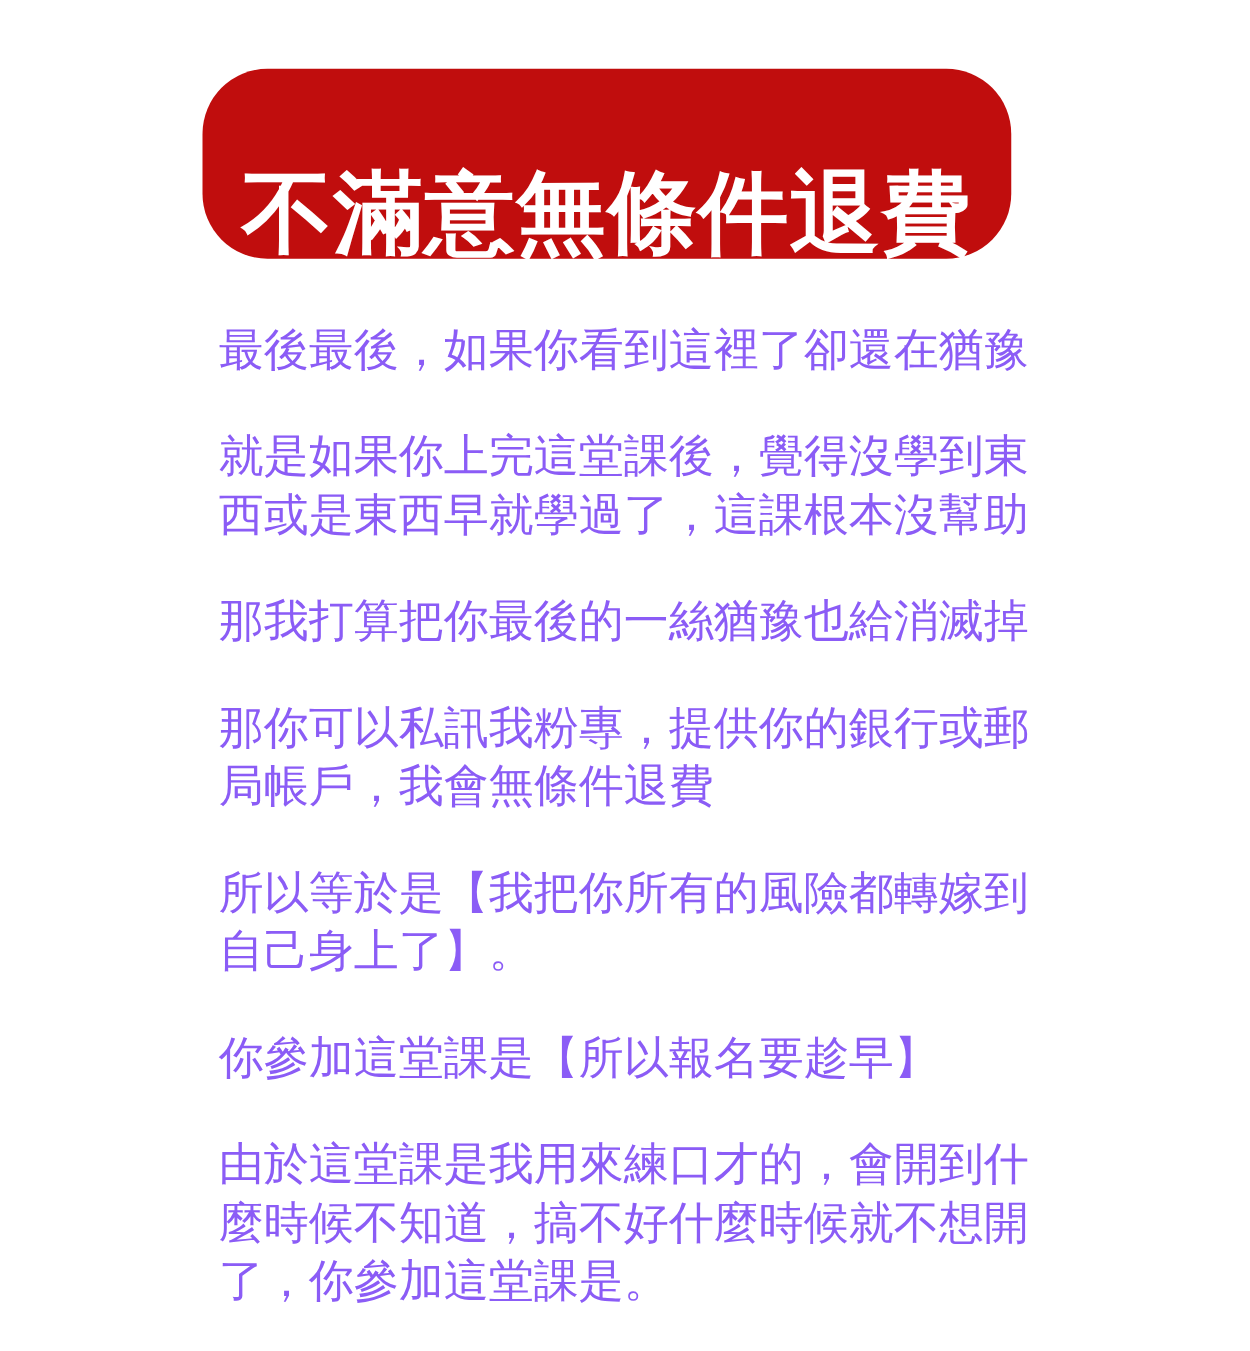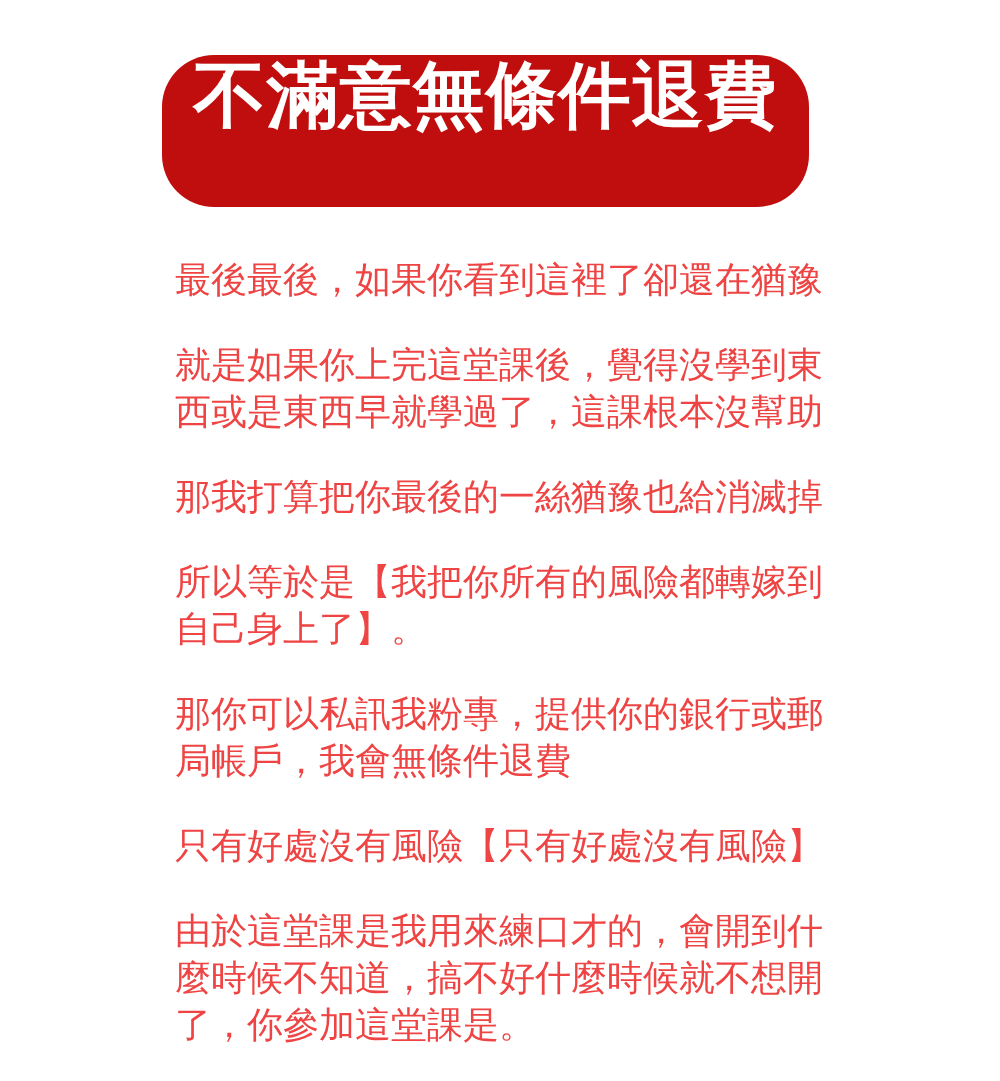--- a/index.html
+++ b/index.html
@@ -16,21 +16,21 @@
   }
   .banner {
     position: absolute;
     left: 162px;
     top: 55px;
     width: 647px;
     height: 152px;
     background: #c00d0d;
     border-radius: 52px;
     display: flex;
-    align-items: flex-start;
+    align-items: flex-end;
     justify-content: center;
   }
   .banner-label {
     color: #ffffff;
     font-size: 72px;
     font-weight: 800;
     letter-spacing: 1px;
     white-space: nowrap;
     line-height: 1;
     padding-top: 4px;
@@ -38,34 +38,34 @@
   .content {
     position: absolute;
     left: 175px;
     top: 256px;
     width: 655px;
   }
   .content p {
     margin: 0 0 38px 0;
     font-size: 36px;
     line-height: 47px;
-    color: #ef4444;
+    color: #8b5cf6;
     letter-spacing: 0;
     text-align: left;
     word-break: normal;
   }
 </style>
 </head>
 <body>
 
 <div class="banner">
   <span class="banner-label">不滿意無條件退費</span>
 </div>
 
 <div class="content">
   <p>最後最後，如果你看到這裡了卻還在猶豫</p>
   <p>就是如果你上完這堂課後，覺得沒學到東西或是東西早就學過了，這課根本沒幫助</p>
   <p>那我打算把你最後的一絲猶豫也給消滅掉</p>
+  <p>那你可以私訊我粉專，提供你的銀行或郵局帳戶，我會無條件退費</p>
   <p>所以等於是【我把你所有的風險都轉嫁到自己身上了】。</p>
-  <p>那你可以私訊我粉專，提供你的銀行或郵局帳戶，我會無條件退費</p>
-  <p>只有好處沒有風險【只有好處沒有風險】</p>
+  <p>你參加這堂課是【所以報名要趁早】</p>
   <p>由於這堂課是我用來練口才的，會開到什麼時候不知道，搞不好什麼時候就不想開了，你參加這堂課是。</p>
 </div>
 
 </body></html>

